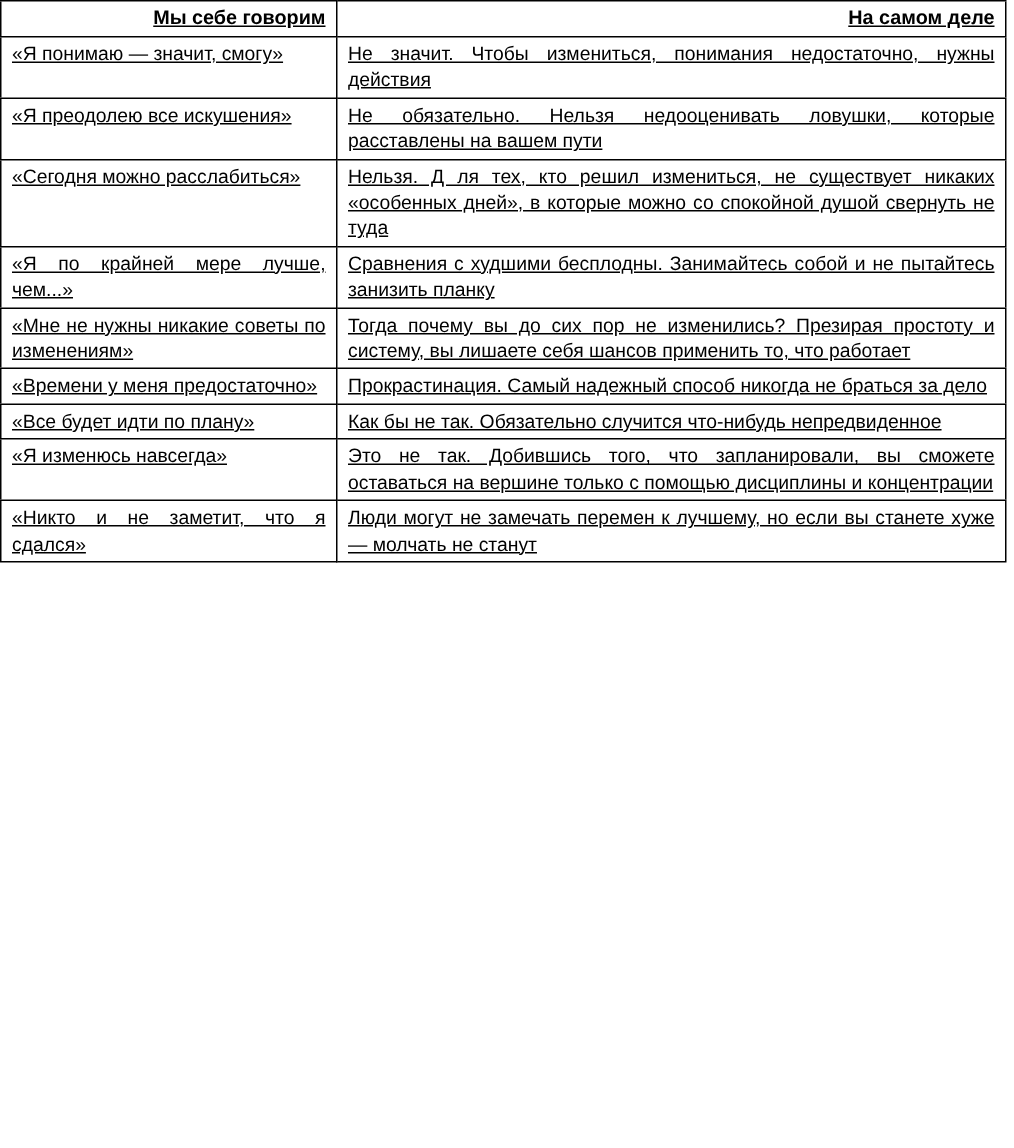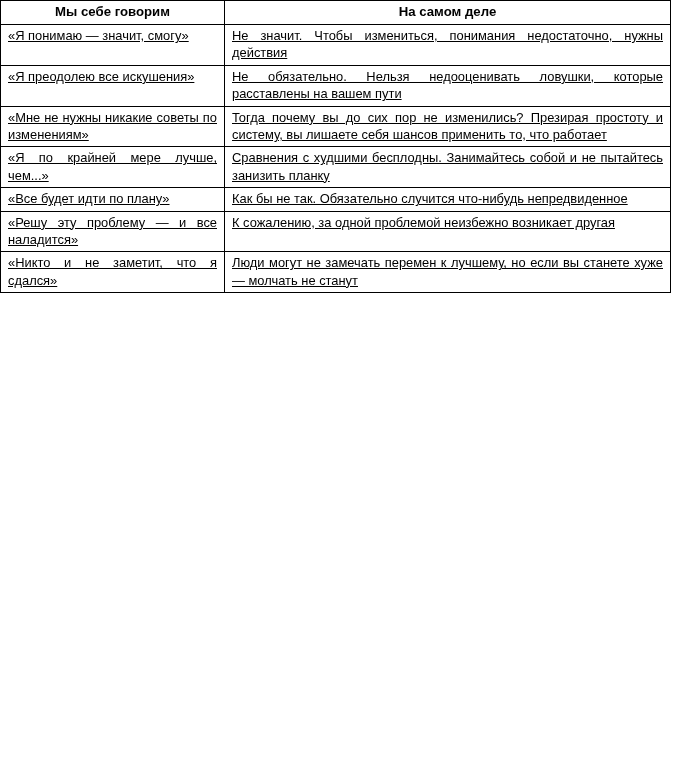--- a/index.html
+++ b/index.html
@@ -70,21 +70,22 @@
 
   
   .cell-text {
     display: block;
     text-align: justify;
     text-align-last: left;
     text-decoration: underline;
   }
   .header-text {
     display: block;
-    text-align: center;
+    text-align: right;
+    text-decoration: underline;
   }
 </style>
 </head>
 <body>
 
 <div class="sheet">
 
   <table class="comparison-table">
     <colgroup>
       <col class="col-claim">
@@ -112,48 +113,64 @@
       <tr>
         <td>
             <span class="cell-text">«Я преодолею все искуше­ния»</span>
           </td>
         <td>
             <span class="cell-text">Не обязательно. Нельзя недооценивать ловушки, которые расставлены на вашем пути</span>
           </td>
       </tr>
       <tr>
         <td>
-            <span class="cell-text">«Мне не нужны никакие сове­ты по изменениям»</span>
+            <span class="cell-text">«Сегодня можно расслабить­ся»</span>
           </td>
         <td>
-            <span class="cell-text">Тогда почему вы до сих пор не изменились? Презирая про­стоту и систему, вы лишаете себя шансов применить то, что работает</span>
+            <span class="cell-text">Нельзя. Д ля тех, кто решил измениться, не существует ника­ких «особенных дней», в которые можно со спокойной ду­шой свернуть не туда</span>
           </td>
       </tr>
       <tr>
         <td>
             <span class="cell-text">«Я по крайней мере лучше, чем...»</span>
           </td>
         <td>
             <span class="cell-text">Сравнения с худшими бесплодны. Занимайтесь собой и не пытайтесь занизить планку</span>
           </td>
       </tr>
       <tr>
         <td>
+            <span class="cell-text">«Мне не нужны никакие сове­ты по изменениям»</span>
+          </td>
+        <td>
+            <span class="cell-text">Тогда почему вы до сих пор не изменились? Презирая про­стоту и систему, вы лишаете себя шансов применить то, что работает</span>
+          </td>
+      </tr>
+      <tr>
+        <td>
+            <span class="cell-text">«Времени у меня предоста­точно»</span>
+          </td>
+        <td>
+            <span class="cell-text">Прокрастинация. Самый надежный способ никогда не брать­ся за дело</span>
+          </td>
+      </tr>
+      <tr>
+        <td>
             <span class="cell-text">«Все будет идти по плану»</span>
           </td>
         <td>
             <span class="cell-text">Как бы не так. Обязательно случится что-нибудь непредви­денное</span>
           </td>
       </tr>
       <tr>
         <td>
-            <span class="cell-text">«Решу эту проблему — и все наладится»</span>
+            <span class="cell-text">«Я изменюсь навсегда»</span>
           </td>
         <td>
-            <span class="cell-text">К сожалению, за одной проблемой неизбежно возникает другая</span>
+            <span class="cell-text">Это не так. Добившись того, что запланировали, вы сможете оставаться на вершине только с помощью дисциплины и концентрации</span>
           </td>
       </tr>
       <tr>
         <td>
             <span class="cell-text">«Никто и не заметит, что я сдался»</span>
           </td>
         <td>
             <span class="cell-text">Люди могут не замечать перемен к лучшему, но если вы ста­нете хуже — молчать не станут</span>
           </td>
       </tr>

